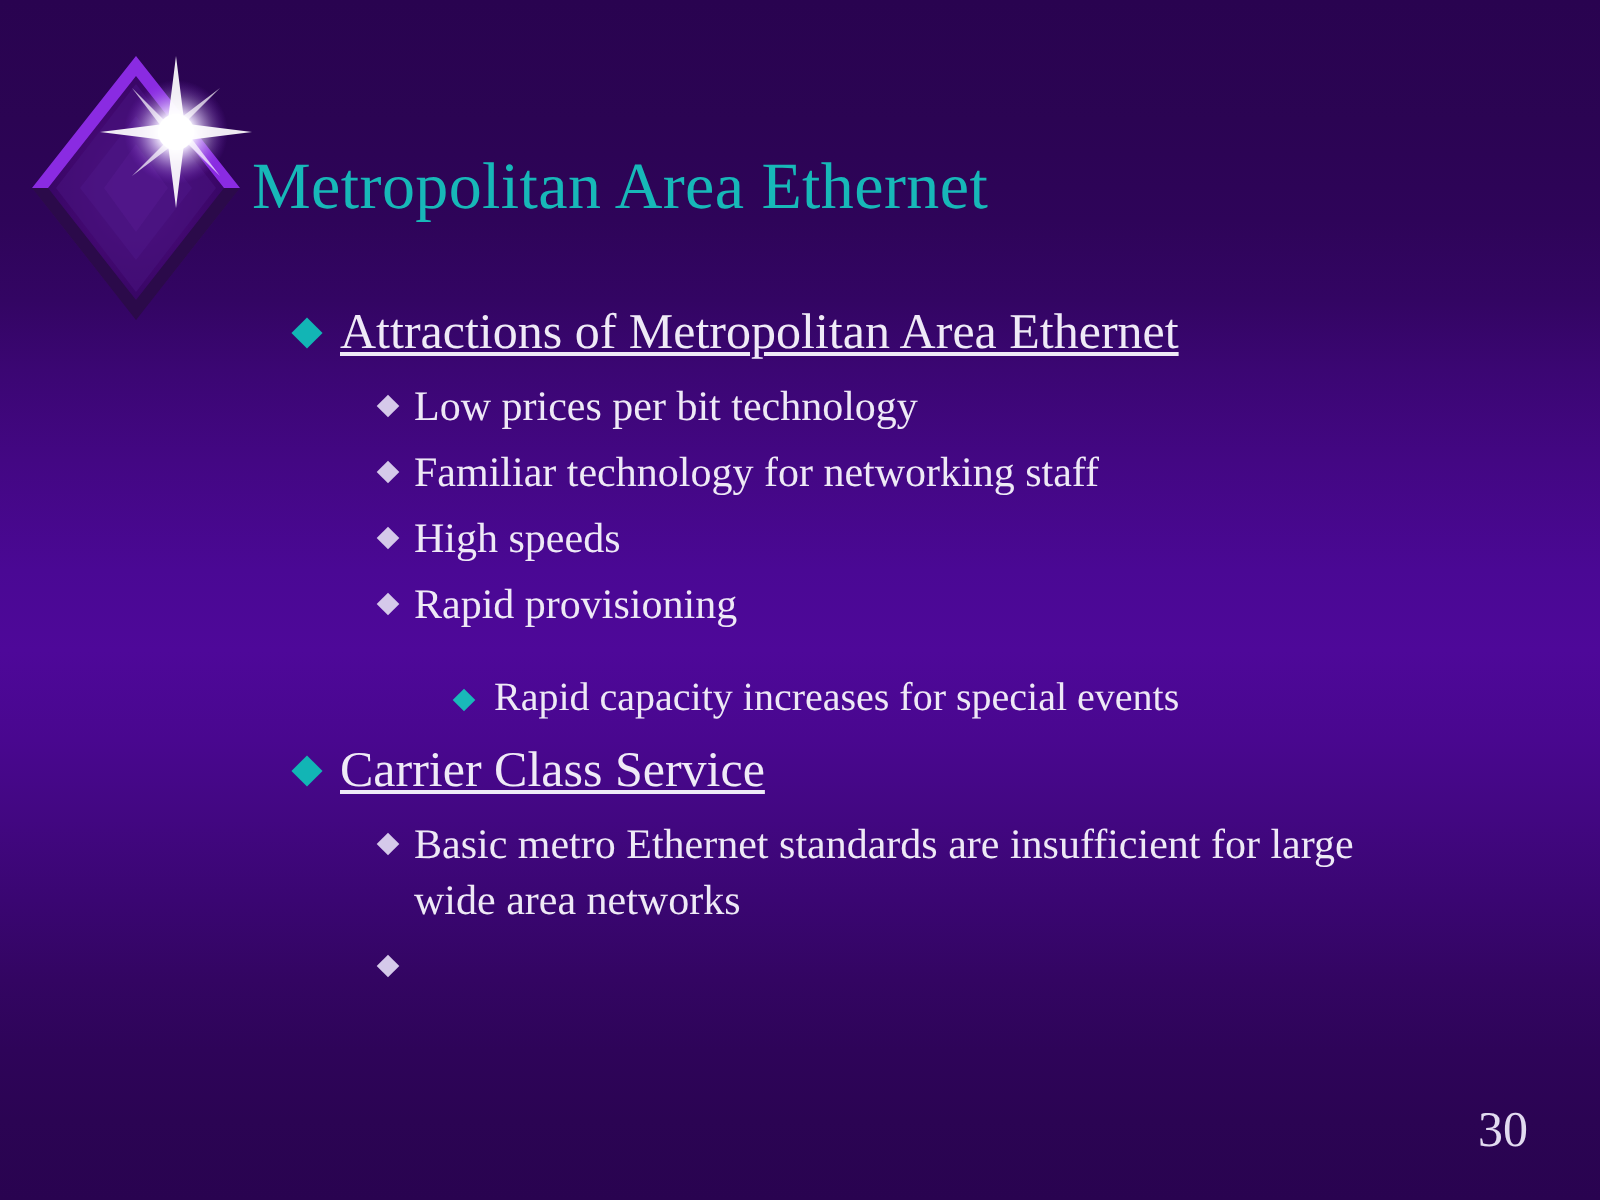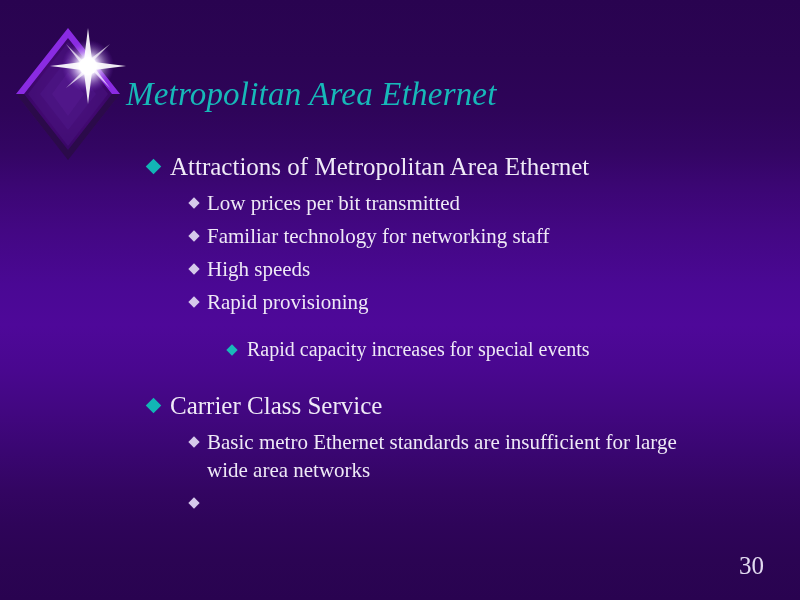--- a/index.html
+++ b/index.html
@@ -42,21 +42,20 @@
     height: 160px;
   }
   #logo svg { display: block; }
 
   
   #title {
     position: absolute;
     left: 126px;
     top: 76px;
     font-size: 33px;
-    font-style: italic;
     font-weight: 400;
     color: #17b8b8;
     letter-spacing: 0.2px;
     white-space: nowrap;
   }
 
   
   #body {
     position: absolute;
     left: 0;
@@ -66,20 +65,21 @@
   .blk { position: relative; }
 
   .lvl1 {
     position: relative;
     padding-left: 170px;
     padding-right: 70px;
     font-size: 25px;
     line-height: 34px;
     color: #efeaf7;
     margin-bottom: 4px;
+    text-decoration: underline;
   }
   .lvl1 .bullet {
     position: absolute;
     left: 148px;
     top: 11px;
     width: 11px;
     height: 11px;
     background: #12b5b5;
     transform: rotate(45deg);
   }
@@ -178,21 +178,21 @@
 
   <div id="body">
 
     <div class="lvl1 blk">
       <span class="bullet"></span>
       <span>Attractions of Metropolitan Area Ethernet</span>
     </div>
 
     <div class="lvl2 blk">
       <span class="bullet"></span>
-      <span>Low prices per bit transmitted</span>
+      <span>Low prices per bit technology</span>
     </div>
 
     <div class="lvl2 blk">
       <span class="bullet"></span>
       <span>Familiar technology for networking staff</span>
     </div>
 
     <div class="lvl2 blk">
       <span class="bullet"></span>
       <span>High speeds</span>
@@ -201,21 +201,21 @@
     <div class="lvl2 blk">
       <span class="bullet"></span>
       <span>Rapid provisioning</span>
     </div>
 
     <div class="lvl3 blk">
       <span class="bullet"></span>
       <span>Rapid capacity increases for special events</span>
     </div>
 
-    <div class="lvl1 blk" style="margin-top:26px;">
+    <div class="lvl1 blk" style="margin-top:6px;">
       <span class="bullet"></span>
       <span>Carrier Class Service</span>
     </div>
 
     <div class="lvl2 blk">
       <span class="bullet"></span>
       <span>Basic metro Ethernet standards are insufficient for large wide area networks</span>
     </div>
 
     <div class="lvl2 blk">

